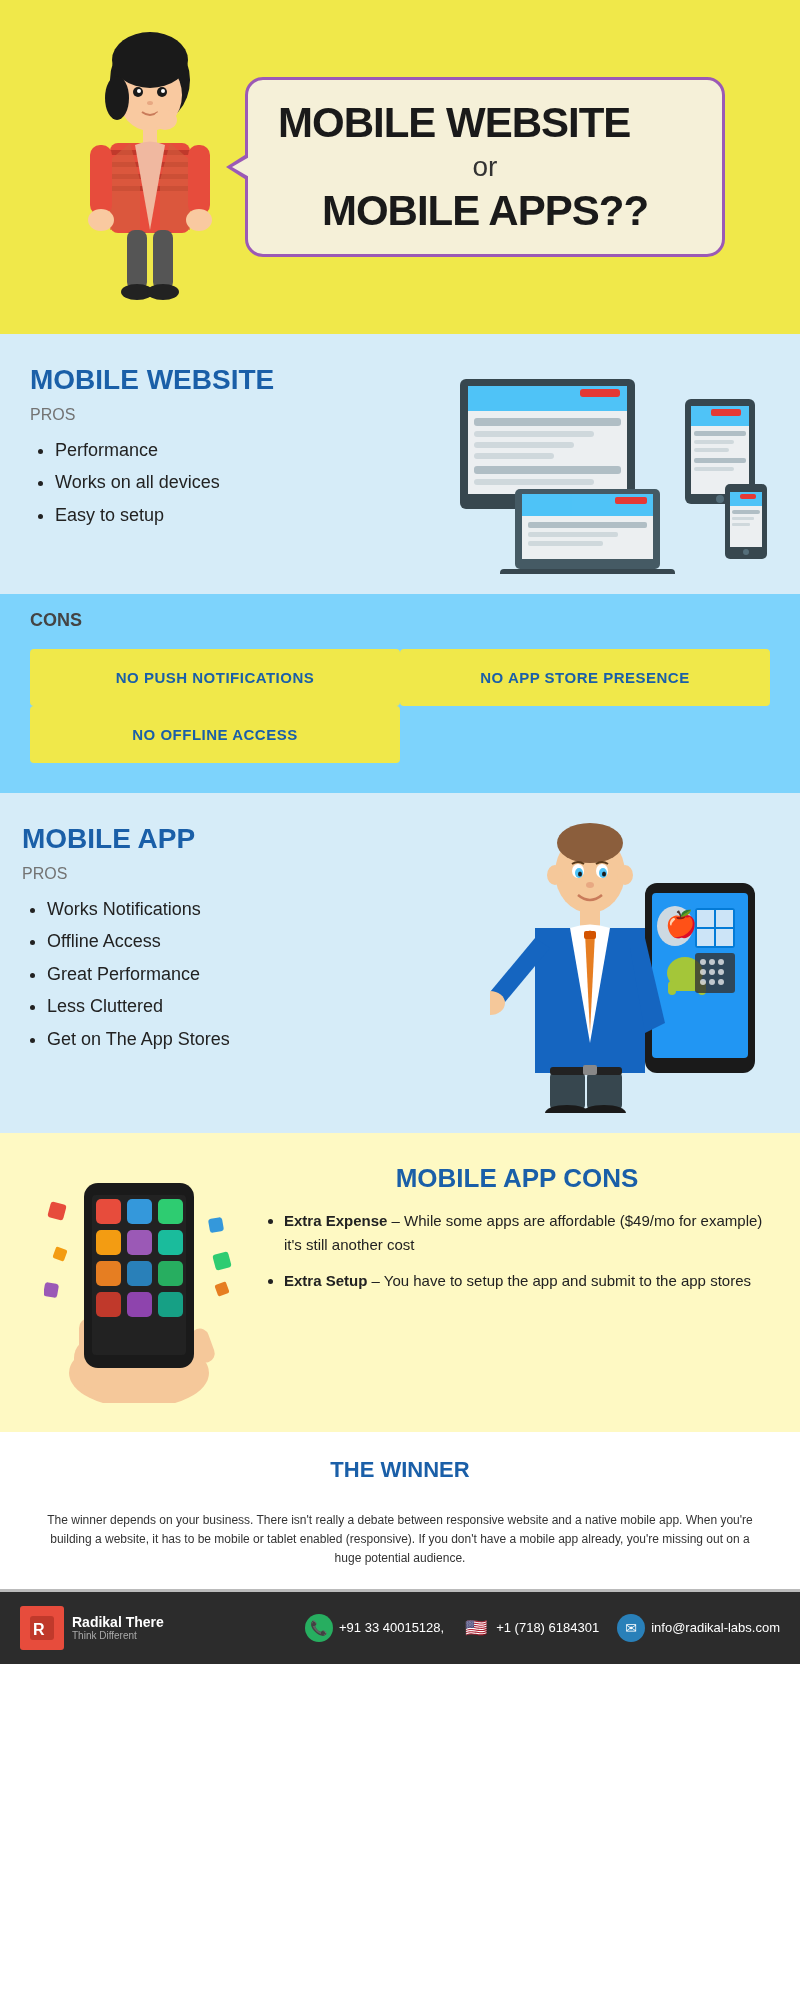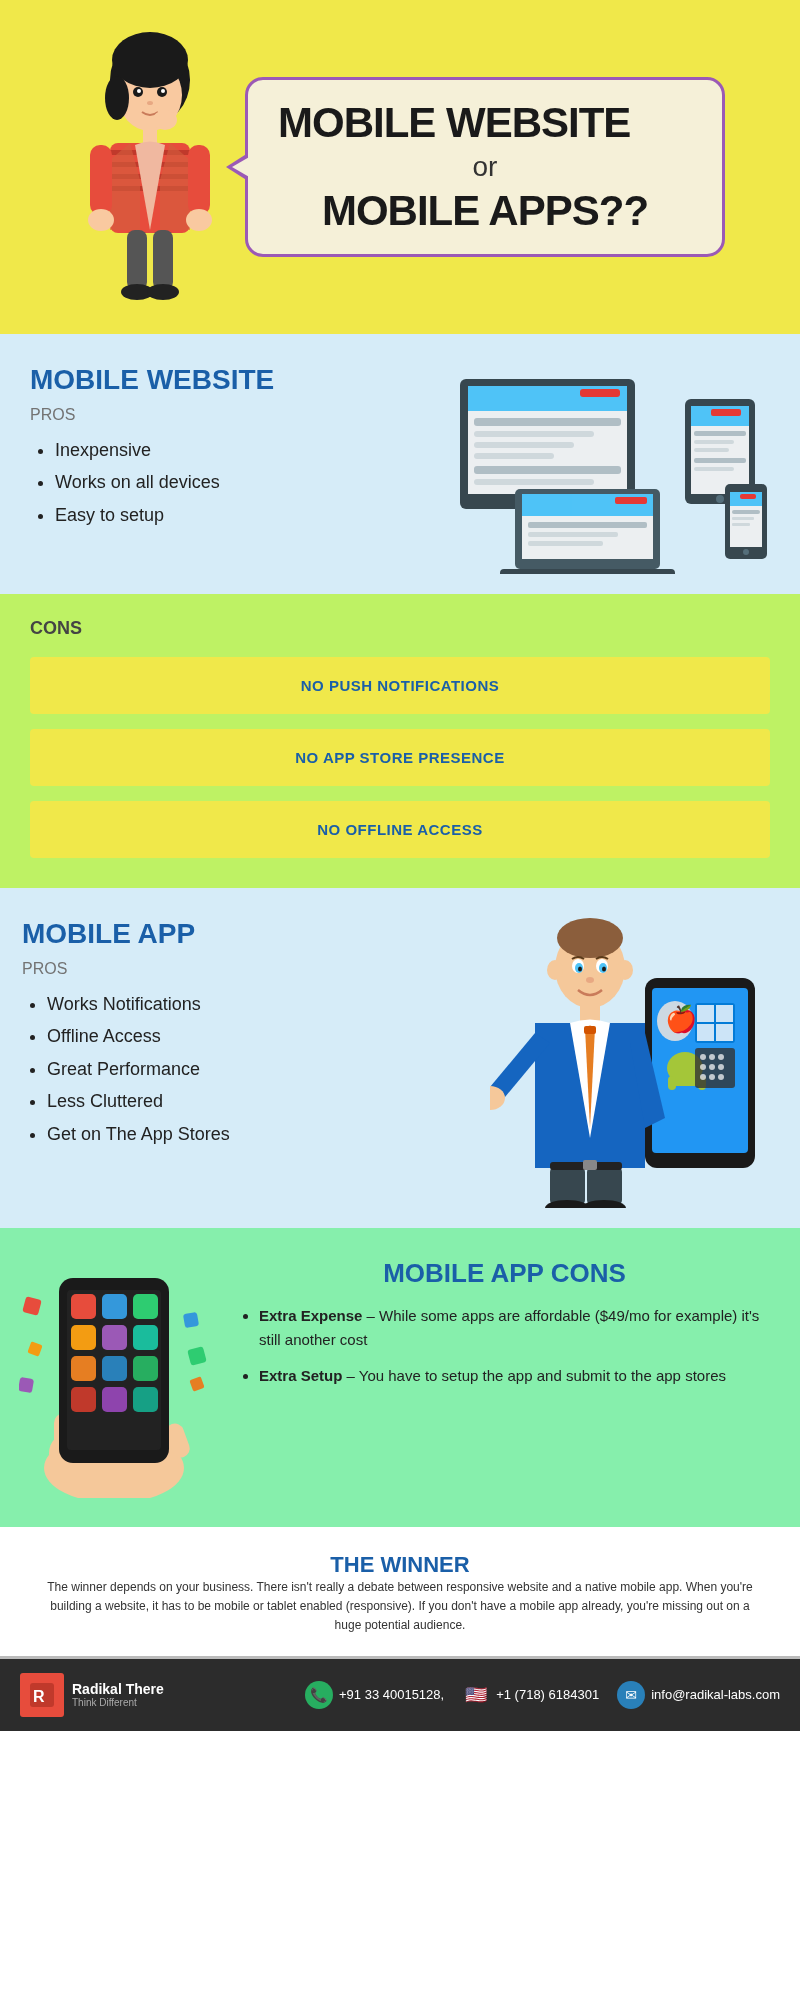--- a/index.html
+++ b/index.html
@@ -118,33 +118,32 @@
       width: 320px;
       flex-shrink: 0;
       display: flex;
       justify-content: flex-end;
       align-items: flex-end;
       padding-top: 10px;
     }
 
     
     .cons-section {
-      background: #bef264;
-      padding: 24px 30px 30px 30px;
+      background: #7dd3fc;
+      padding: 16px 30px 30px 30px;
     }
     .cons-label {
       font-size: 18px;
       font-weight: 700;
       color: #444;
       margin-bottom: 18px;
     }
     .cons-grid {
       display: grid;
-      grid-template-columns: 1fr;
-      gap: 15px;
+      grid-template-columns: 1fr 1fr;
     }
     .cons-box {
       background: #f0e84a;
       border-radius: 4px;
       padding: 18px 10px;
       text-align: center;
       font-size: 15px;
       font-weight: 700;
       color: #1a5fa8;
       text-transform: uppercase;
@@ -164,22 +163,22 @@
     .ma-right {
       width: 300px;
       flex-shrink: 0;
       display: flex;
       justify-content: flex-end;
       align-items: center;
     }
 
     
     .app-cons-section {
-      background: #86efac;
-      padding: 30px 30px 25px 19px;
+      background: #fef9c3;
+      padding: 30px 30px 25px 44px;
       display: flex;
       align-items: flex-start;
     }
     .app-cons-left {
       width: 200px;
       flex-shrink: 0;
     }
     .app-cons-right { flex: 1; padding-left: 20px; }
     .app-cons-title {
       font-size: 26px;
@@ -204,21 +203,21 @@
     .winner-section {
       background: #fff;
       padding: 25px 40px 20px 40px;
       text-align: center;
     }
     .winner-title {
       font-size: 22px;
       font-weight: 900;
       color: #1a5fa8;
       text-transform: uppercase;
-      margin-bottom: 0;
+      margin-bottom: 28px;
       font-family: 'Arial Black', Arial, sans-serif;
     }
     .winner-text {
       font-size: 12px;
       color: #333;
       line-height: 1.6;
       text-align: center;
     }
 
     
@@ -341,21 +340,21 @@
     <div class="hero-title-or">or</div>
     <div class="hero-title-2">MOBILE APPS??</div>
   </div>
 </section>
 
 <section class="mobile-website-section">
   <div class="mw-left">
     <div class="section-heading">MOBILE WEBSITE</div>
     <div class="pros-label">PROS</div>
     <ul class="bullet-list">
-      <li>Inexpensive</li>
+      <li>Performance</li>
       <li>Works on all devices</li>
       <li>Easy to setup</li>
     </ul>
   </div>
   <div class="mw-right">
 
     <svg width="310" height="200" viewBox="0 0 310 200">
 
       <rect x="0" y="5" width="175" height="130" rx="6" fill="#37474f"></rect>
       <rect x="8" y="12" width="159" height="108" fill="#eceff1"></rect>

